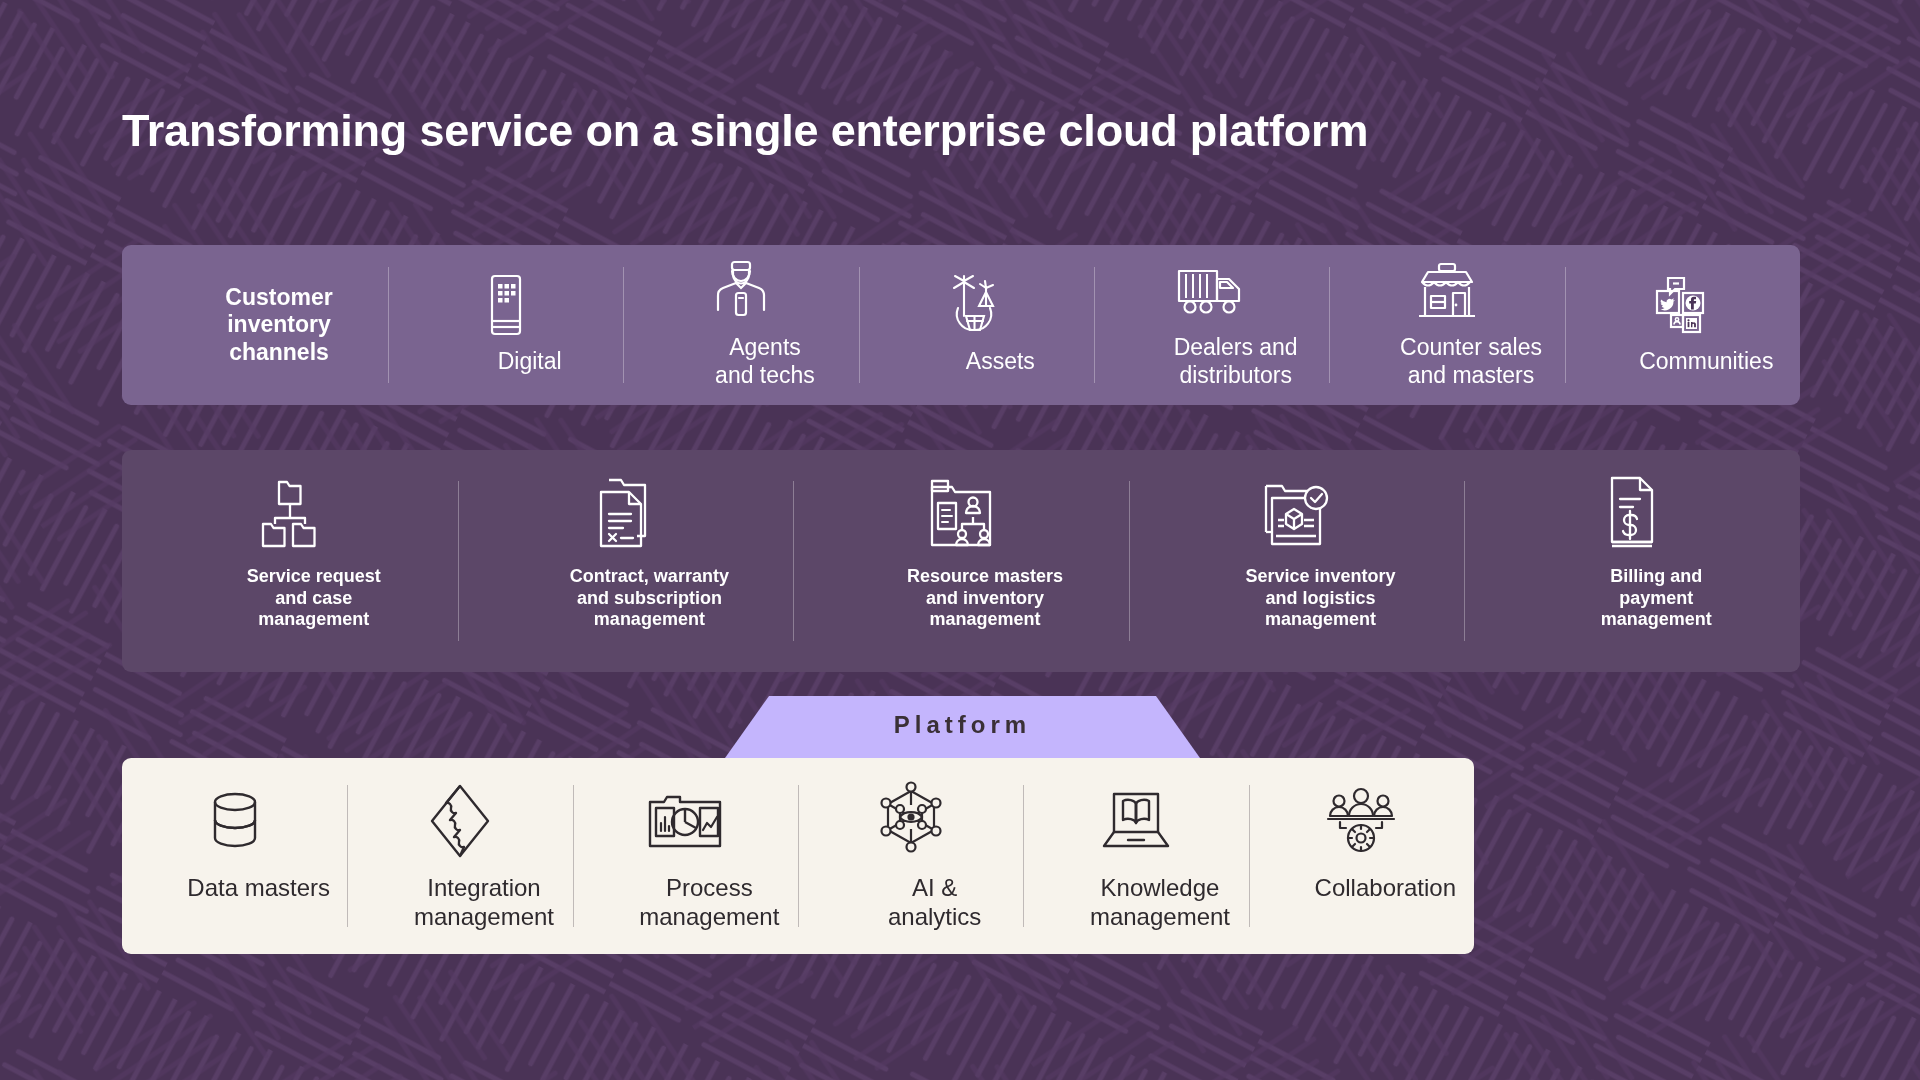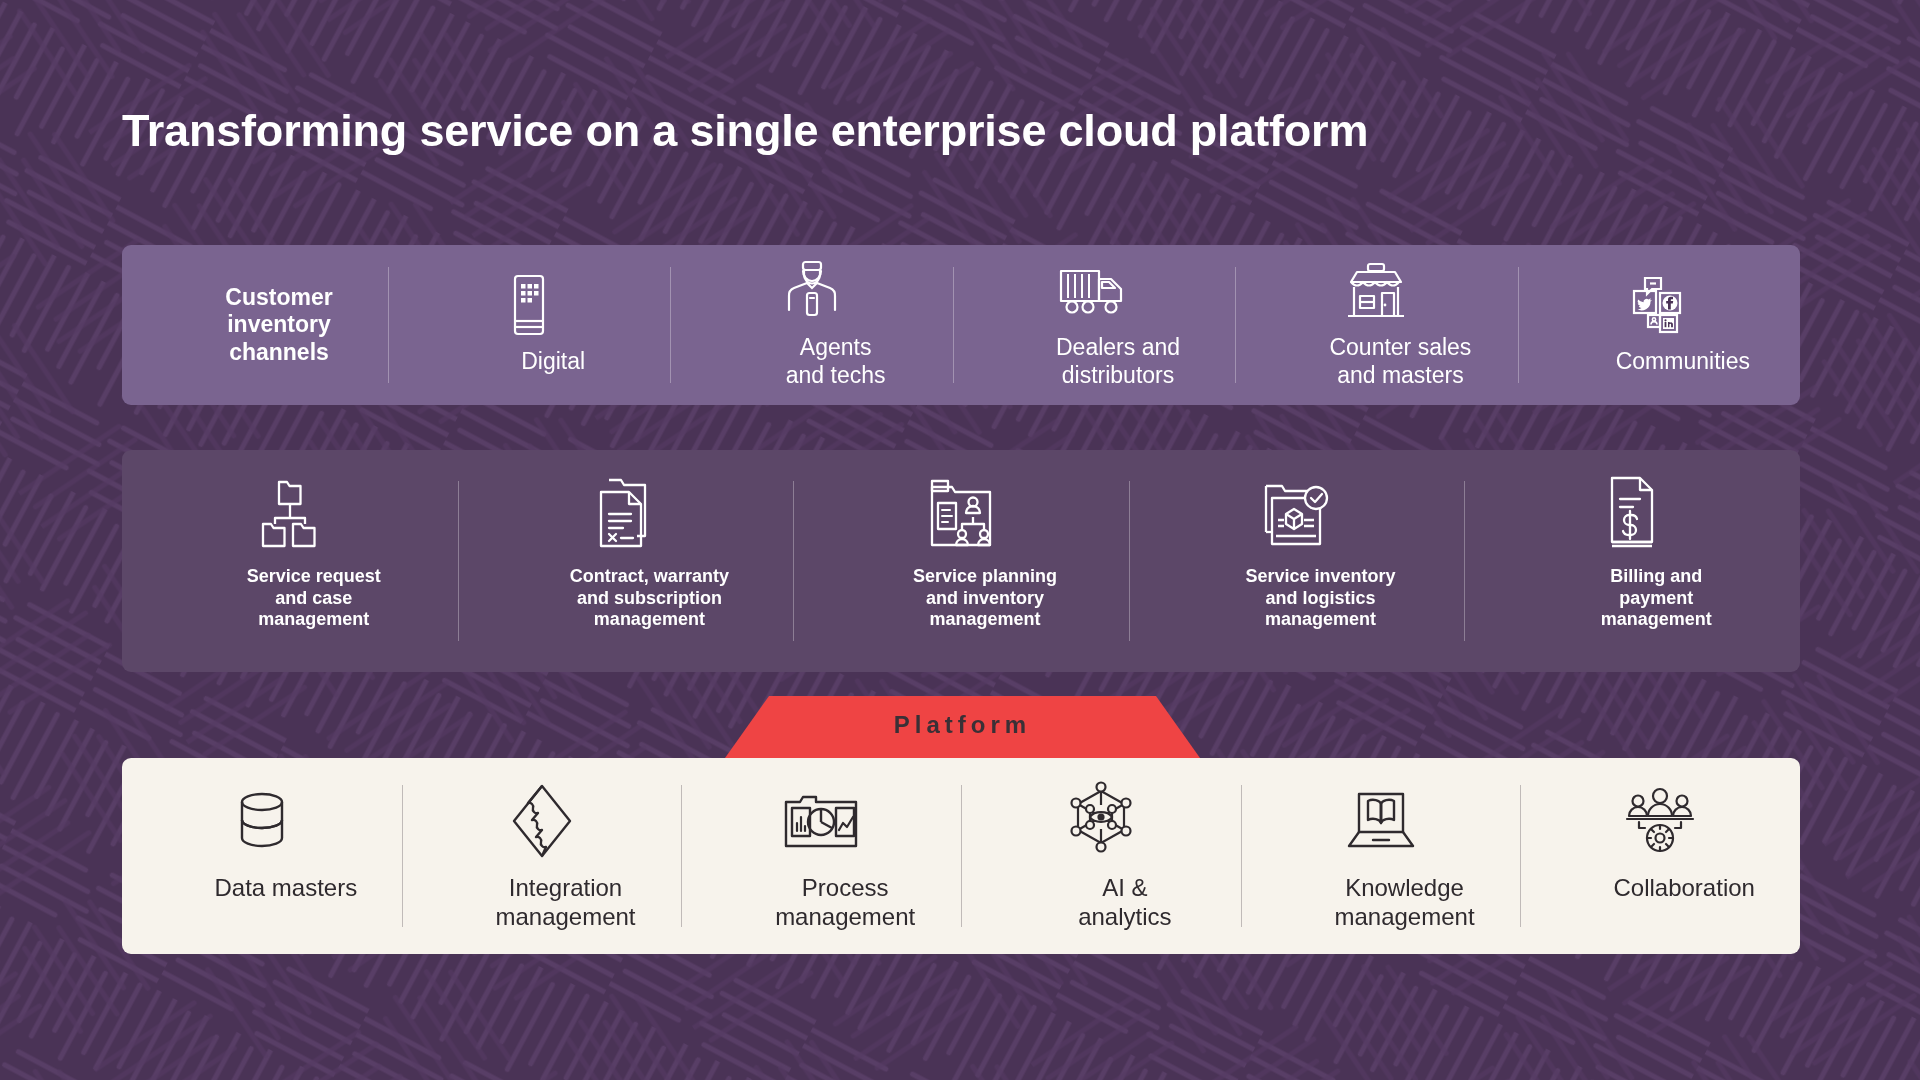--- a/index.html
+++ b/index.html
@@ -100,38 +100,38 @@
     font-size:18px;
     font-weight:bold;
     color:#ffffff;
   }
 
   
   #platform {
     position:absolute;
     left:725px; top:696px;
     width:475px; height:62px;
-    background:#ef4444;
+    background:#c4b5fd;
     clip-path:polygon(44px 0, 431px 0, 475px 62px, 0 62px);
     display:flex;
     align-items:center;
     justify-content:center;
   }
   #platform .ptext {
     font-size:24px;
     font-weight:bold;
     color:#3a3036;
     letter-spacing:5px;
     padding-bottom:4px;
   }
 
   
   #row3 {
     left:122px; top:758px;
-    width:1678px; height:196px;
+    width:1352px; height:196px;
     background:#f7f3ec;
   }
   #row3 .icon { height:78px; margin-top:24px; margin-bottom:14px; }
   #row3 .label {
     font-size:24px;
     color:#2f2a2e;
   }
   #row3 .cell .divider { background:rgba(90,80,88,0.35); }
 
   svg { display:block; overflow:visible; }
@@ -248,20 +248,40 @@
           <rect x="22" y="33" width="10" height="22" rx="2.5"></rect>
           <line x1="25" y1="38" x2="29" y2="38"></line>
         </svg>
       </div>
       <div class="label stack">
         <div>Agents</div>
         <div>and techs</div>
       </div>
     </div>
 
+    <div class="cell">
+      <div class="divider"></div>
+      <div class="icon">
+        <svg width="60" height="62" viewBox="0 0 60 62" fill="none" stroke="#ffffff" stroke-width="2.1" stroke-linecap="round">
+          <path d="M18 6 v36"></path>
+          <path d="M18 7 l-9 -5 M18 7 l9 -5 M18 10 l0 -8"></path>
+          <path d="M18 8 l-10 6 M18 8 l10 6"></path>
+          <path d="M40 14 v18"></path>
+          <path d="M40 14 l-6 -4 M40 14 l7 -3 M40 14 l-1 -7"></path>
+          <path d="M33 32 l7 -14 l7 14 z"></path>
+          <path d="M12 34 a16 16 0 0 0 16 22"></path>
+          <path d="M44 34 a16 16 0 0 1 -16 22"></path>
+          <path d="M24 56 l-4 -14 h18 l-4 14 z"></path>
+          <path d="M21 47 h16 M28.5 42 v14"></path>
+        </svg>
+      </div>
+      <div class="label stack">
+        <div>Assets</div>
+      </div>
+    </div>
 
     <div class="cell">
       <div class="divider"></div>
       <div class="icon">
         <svg width="70" height="52" viewBox="0 0 70 52" fill="none" stroke="#ffffff" stroke-width="2.2" stroke-linejoin="round">
           <rect x="2" y="6" width="38" height="30"></rect>
           <g stroke-width="2">
             <line x1="9" y1="9" x2="9" y2="33"></line>
             <line x1="16" y1="9" x2="16" y2="33"></line>
             <line x1="23" y1="9" x2="23" y2="33"></line>
@@ -392,21 +412,21 @@
           <circle cx="45" cy="25" r="4.5"></circle>
           <path d="M38 36 a7 7 0 0 1 14 0 z"></path>
           <path d="M45 40 v7 M45 47 h-11 v5 M45 47 h11 v5"></path>
           <circle cx="34" cy="57" r="4"></circle>
           <path d="M28 68 a6 6 0 0 1 12 0 z"></path>
           <circle cx="56" cy="57" r="4"></circle>
           <path d="M50 68 a6 6 0 0 1 12 0 z"></path>
         </svg>
       </div>
       <div class="label">
-        <div>Service planning</div>
+        <div>Resource masters</div>
         <div>and inventory</div>
         <div>management</div>
       </div>
     </div>
 
     <div class="cell">
       <div class="divider"></div>
       <div class="icon">
         <svg width="70" height="70" viewBox="0 0 70 70" fill="none" stroke="#ffffff" stroke-width="2.3" stroke-linejoin="round">
           <path d="M4 8 h16 l3 5 h24"></path>

